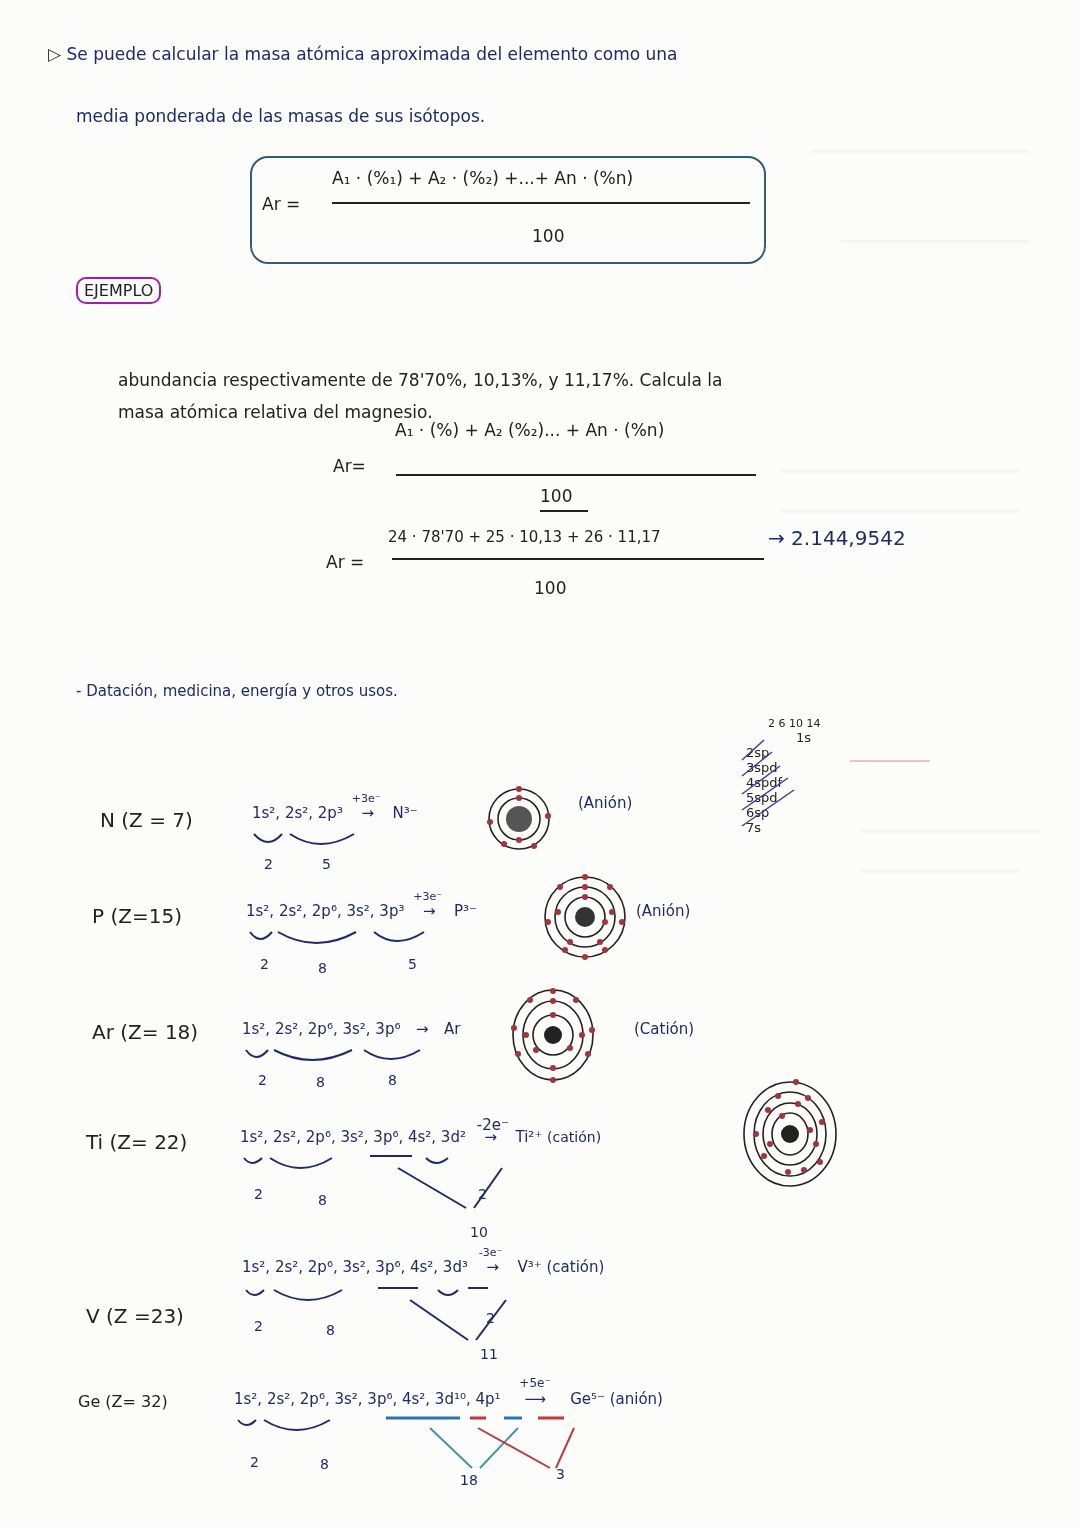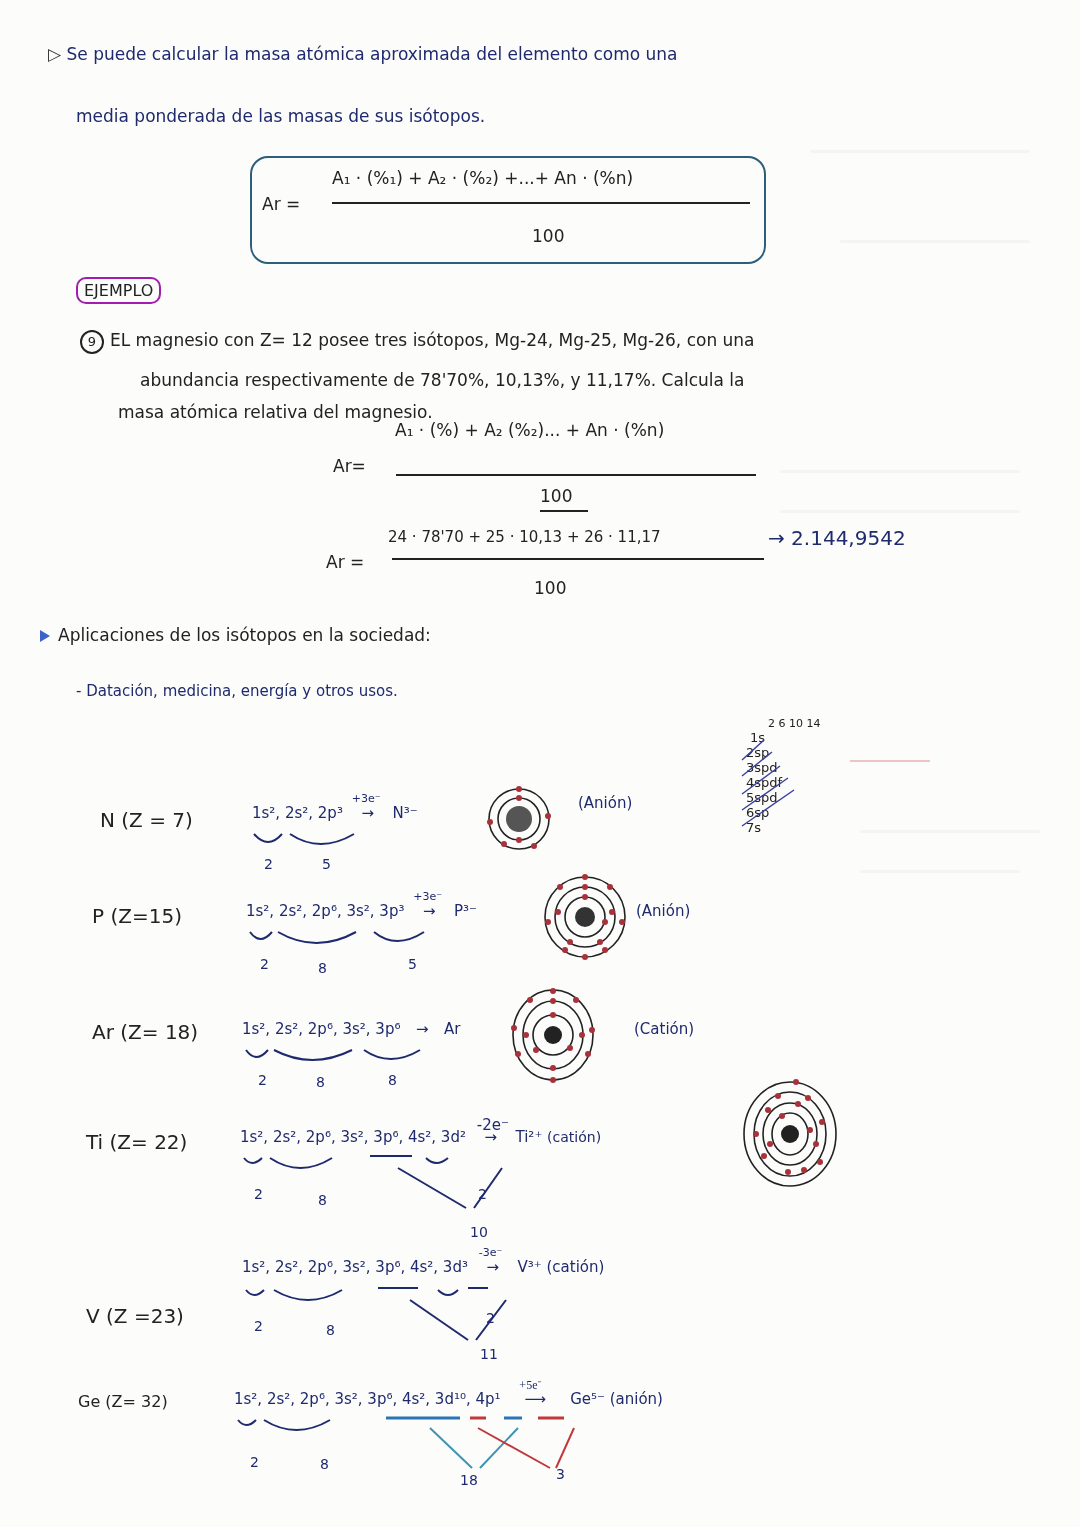--- a/index.html
+++ b/index.html
@@ -52,47 +52,41 @@
     <span style="color:#333;">▷ </span><span>Se puede calcular la masa atómica aproximada del elemento como una</span>
   </div>
 
   <div class="formula-box"></div>
   <div class="t blk f18" style="left:262px;top:194px;">Ar =</div>
   <div class="t blk f18" style="left:332px;top:168px;">A₁ · (%₁) + A₂ · (%₂) +...+ An · (%n)</div>
   <div class="hline" style="left:332px;top:202px;width:418px;"></div>
   <div class="t blk f18" style="left:532px;top:226px;">100</div>
 
   <div class="ejemplo">EJEMPLO</div>
-  <div class="t blk f18" style="left:80px;top:330px;">
-    <span class="circled">9</span><span>EL magnesio con Z= 12 posee tres isótopos, Mg-24, Mg-25, Mg-26, con una</span>
-  </div>
-  <div class="t blk f18" style="left:118px;top:370px;margin-left:22px;">abundancia respectivamente de 78'70%, 10,13%, y 11,17%. Calcula la</div>
+  <div class="t blk f18" style="left:118px;top:370px;">abundancia respectivamente de 78'70%, 10,13%, y 11,17%. Calcula la</div>
   <div class="t blk f18" style="left:118px;top:402px;">masa atómica relativa del magnesio.</div>
 
   <div class="t blk f18" style="left:333px;top:456px;">Ar=</div>
   <div class="t blk f18" style="left:395px;top:420px;">A₁ · (%) + A₂ (%₂)... + An · (%n)</div>
   <div class="hline" style="left:396px;top:474px;width:360px;"></div>
   <div class="t blk f18" style="left:540px;top:486px;">100</div>
   <div class="hline" style="left:540px;top:510px;width:48px;"></div>
 
   <div class="t blk f18" style="left:326px;top:552px;">Ar =</div>
   <div class="t blk f16" style="left:388px;top:528px;">24 · 78'70 + 25 · 10,13 + 26 · 11,17</div>
   <div class="hline" style="left:392px;top:558px;width:372px;"></div>
   <div class="t blk f18" style="left:534px;top:578px;">100</div>
   <div class="t navy" style="left:768px;top:526px;font-size:20px;">→ 2.144,9542</div>
 
-  <div class="t blk f18" style="left:40px;top:625px;">
-    <span class="tri"></span><span>Aplicaciones de los isótopos en la sociedad:</span>
-  </div>
   <div class="t navy f16" style="left:76px;top:682px;">- Datación, medicina, energía y otros usos.</div>
 
 
   <div class="diag" style="left:768px;top:716px;font-size:11px;">2 6 10 14</div>
   <div class="diag" style="left:742px;top:730px;">
-    <div style="padding-left:8px;">1s</div>
+    <div style="padding-left:8px;margin-left:46px;">1s</div>
     <div style="padding-left:4px;">2sp</div>
     <div style="padding-left:4px;">3spd</div>
     <div style="padding-left:4px;">4spdf</div>
     <div style="padding-left:4px;">5spd</div>
     <div style="padding-left:4px;">6sp</div>
     <div style="padding-left:4px;">7s</div>
     <svg width="70" height="110" style="position:absolute;left:-6px;top:2px;">
       <g stroke="#3a3f9a" stroke-width="1.4" fill="none">
         <line x1="28" y1="8" x2="6" y2="28"></line>
         <line x1="36" y1="20" x2="6" y2="44"></line>
@@ -289,21 +283,21 @@
   </svg>
   <div class="brace-num" style="left:254px;top:1318px;">2</div>
   <div class="brace-num" style="left:326px;top:1322px;">8</div>
   <div class="brace-num" style="left:486px;top:1310px;">2</div>
   <div class="brace-num" style="left:480px;top:1346px;">11</div>
 
   <div class="t blk" style="left:78px;top:1392px;font-size:16px;">Ge (Z= 32)</div>
   <div class="t navy f16" style="left:234px;top:1390px;">
     <span>1s², 2s², 2p⁶, 3s², 3p⁶, 4s², 3d¹⁰, 4p¹</span>
     <span style="position:relative;display:inline-block;width:60px;text-align:center;">
-      <span style="position:absolute;top:-14px;left:14px;font-size:12px;font-family:Liberation Serif, serif;">+5e⁻</span>⟶
+      <span style="position:absolute;top:-14px;left:14px;font-size:12px;">+5e⁻</span>⟶
     </span>
     <span>Ge⁵⁻</span>
     <span>(anión)</span>
   </div>
   <svg style="position:absolute;left:234px;top:1414px;" width="400" height="60">
     <g fill="none" stroke-width="2">
       <path d="M4 6 Q12 16 22 6" stroke="#1f2a6e"></path>
         <path d="M30 6 Q62 26 96 6" stroke="#1f2a6e"></path>
       <line x1="152" y1="4" x2="226" y2="4" stroke="#2a74b5" stroke-width="3"></line>
       <line x1="236" y1="4" x2="252" y2="4" stroke="#c0393b" stroke-width="3"></line>

